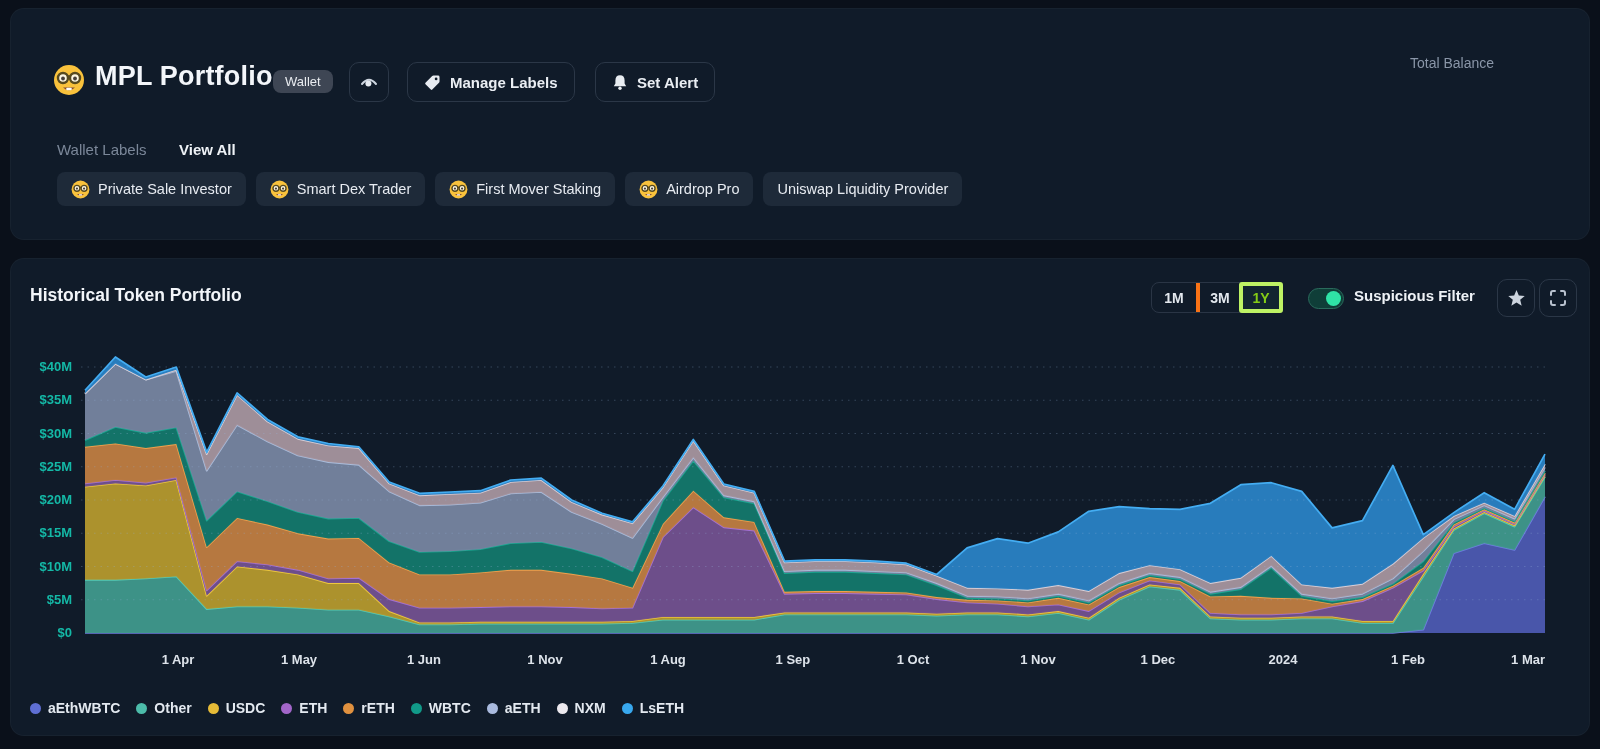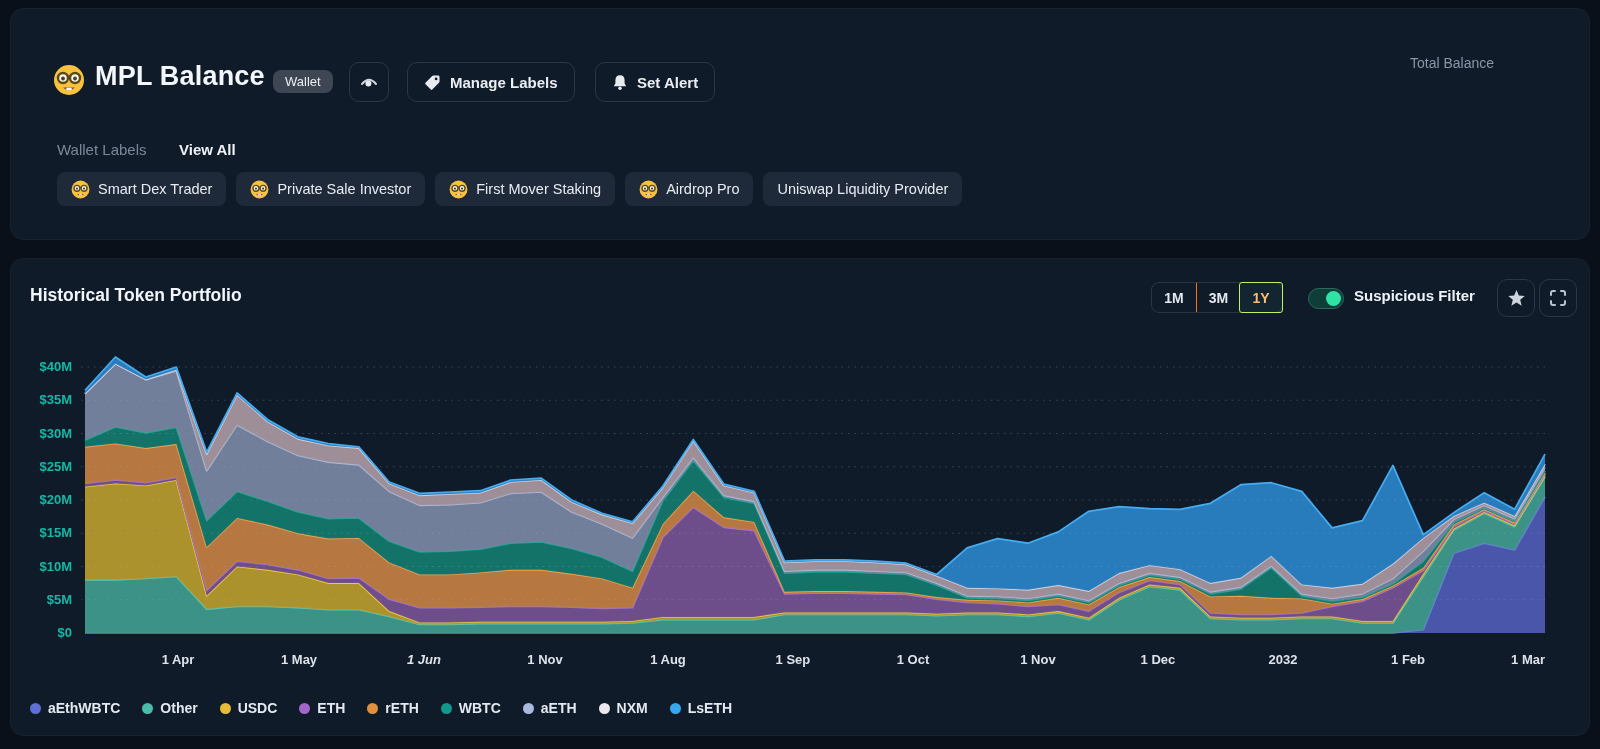--- a/index.html
+++ b/index.html
@@ -31,55 +31,55 @@
   .chips-row{position:absolute;left:46px;top:163px;display:flex;gap:10px;}
   .chip{display:flex;align-items:center;gap:8px;background:#1e2a39;border-radius:8px;
         height:34px;padding:0 14px;font-size:14.5px;color:#e7ebf1;white-space:nowrap;cursor:pointer;}
 
   
   .chart-title{position:absolute;left:30px;top:285px;font-size:17.5px;font-weight:700;color:#f2f5f9;}
   .seg-group{position:absolute;left:1151px;top:282px;display:flex;border:1px solid #2a3545;
         border-radius:8px;height:31px;box-sizing:border-box;align-items:stretch;}
   .seg{display:flex;align-items:center;justify-content:center;width:44px;font-size:14px;
        font-weight:700;color:#e3e8ee;cursor:pointer;box-sizing:border-box;}
-  .seg.mid{border-left:1px solid #f97316;}
-  .seg.active{border:1px solid #bef264;border-radius:3px;color:#fdba74;background:rgba(45,212,167,0.06);margin:-1px;}
+  .seg.mid{border-left:4px solid #f97316;}
+  .seg.active{border:4px solid #bef264;border-radius:3px;color:#84cc16;background:rgba(45,212,167,0.06);margin:-1px;}
   .toggle{position:absolute;left:1308px;top:288px;width:36px;height:21px;border-radius:11px;
         background:#0f3e38;border:1px solid #2a6b5c;box-sizing:border-box;cursor:pointer;}
   .knob{position:absolute;right:2px;top:2px;width:15px;height:15px;border-radius:50%;background:#2fe3a6;}
   .toggle-label{position:absolute;left:1354px;top:287px;font-size:15px;font-weight:600;color:#eef2f6;}
   .star-btn{left:1497px;top:279px;width:38px;height:38px;}
   .fs-btn{left:1539px;top:279px;width:38px;height:38px;}
 
   
   .ylab{position:absolute;width:60px;text-align:right;font-size:13px;font-weight:700;color:#14b8a6;}
   .xlab{position:absolute;transform:translateX(-50%);font-size:13px;font-weight:700;color:#dde3ea;}
 
-  .legend{position:absolute;left:30px;top:700px;display:flex;gap:22px;align-items:center;}
+  .legend{position:absolute;left:30px;top:700px;display:flex;gap:16px;align-items:center;}
   .leg-item{display:flex;align-items:center;gap:7px;font-size:14px;font-weight:600;color:#e3e9f0;cursor:pointer;}
   .leg-dot{width:11px;height:11px;border-radius:50%;}
   #chart-svg{position:absolute;left:0;top:0;}
 </style>
 </head>
 <body>
 
 <div class="page">
 
   <div class="card top-card">
     <svg class="emoji" viewBox="0 0 32 32">
       <circle cx="16" cy="16" r="15" fill="#f9c23c"></circle>
       <circle cx="10" cy="14" r="5" fill="#fdf6e3" stroke="#574a1f" stroke-width="2.4"></circle>
       <circle cx="22" cy="14" r="5" fill="#fdf6e3" stroke="#574a1f" stroke-width="2.4"></circle>
       <path d="M14.6 12.4 h2.8" stroke="#574a1f" stroke-width="2"></path>
       <circle cx="10" cy="14.5" r="1.9" fill="#46403a"></circle>
         <circle cx="22" cy="14.5" r="1.9" fill="#46403a"></circle>
       <path d="M10 23.5 q6 5.5 12 0 z" fill="#7d4533"></path>
       <rect x="13.2" y="23.8" width="5.6" height="2.4" rx="1" fill="#ffffff"></rect>
     </svg>
-    <div class="wallet-title">MPL Balance</div>
+    <div class="wallet-title">MPL Portfolio</div>
     <div class="wallet-badge">Wallet</div>
 
     <div class="icon-btn eye-btn">
       <svg width="22" height="22" viewBox="0 0 22 22">
         <path d="M4 13 Q11 4.5 18 13" stroke="#cdd5df" stroke-width="2" fill="none" stroke-linecap="round"></path>
         <circle cx="10.4" cy="12.6" r="3" fill="#e6ebf1"></circle>
       </svg>
     </div>
 
     <div class="txt-btn manage-btn">
@@ -107,34 +107,34 @@
           <svg width="19" height="19" viewBox="0 0 32 32">
             <circle cx="16" cy="16" r="15" fill="#f9c23c"></circle>
             <circle cx="10" cy="14" r="5" fill="#fdf6e3" stroke="#574a1f" stroke-width="2.4"></circle>
             <circle cx="22" cy="14" r="5" fill="#fdf6e3" stroke="#574a1f" stroke-width="2.4"></circle>
             <path d="M14.6 12.4 h2.8" stroke="#574a1f" stroke-width="2"></path>
             <circle cx="10" cy="14.5" r="1.9" fill="#46403a"></circle>
             <circle cx="22" cy="14.5" r="1.9" fill="#46403a"></circle>
             <path d="M10 23.5 q6 5.5 12 0 z" fill="#7d4533"></path>
             <rect x="13.2" y="23.8" width="5.6" height="2.4" rx="1" fill="#fff"></rect>
           </svg>
+          <span>Private Sale Investor</span>
+        </div>
+        <div class="chip">
+          <svg width="19" height="19" viewBox="0 0 32 32">
+            <circle cx="16" cy="16" r="15" fill="#f9c23c"></circle>
+            <circle cx="10" cy="14" r="5" fill="#fdf6e3" stroke="#574a1f" stroke-width="2.4"></circle>
+            <circle cx="22" cy="14" r="5" fill="#fdf6e3" stroke="#574a1f" stroke-width="2.4"></circle>
+            <path d="M14.6 12.4 h2.8" stroke="#574a1f" stroke-width="2"></path>
+            <circle cx="10" cy="14.5" r="1.9" fill="#46403a"></circle>
+            <circle cx="22" cy="14.5" r="1.9" fill="#46403a"></circle>
+            <path d="M10 23.5 q6 5.5 12 0 z" fill="#7d4533"></path>
+            <rect x="13.2" y="23.8" width="5.6" height="2.4" rx="1" fill="#fff"></rect>
+          </svg>
           <span>Smart Dex Trader</span>
-        </div>
-        <div class="chip">
-          <svg width="19" height="19" viewBox="0 0 32 32">
-            <circle cx="16" cy="16" r="15" fill="#f9c23c"></circle>
-            <circle cx="10" cy="14" r="5" fill="#fdf6e3" stroke="#574a1f" stroke-width="2.4"></circle>
-            <circle cx="22" cy="14" r="5" fill="#fdf6e3" stroke="#574a1f" stroke-width="2.4"></circle>
-            <path d="M14.6 12.4 h2.8" stroke="#574a1f" stroke-width="2"></path>
-            <circle cx="10" cy="14.5" r="1.9" fill="#46403a"></circle>
-            <circle cx="22" cy="14.5" r="1.9" fill="#46403a"></circle>
-            <path d="M10 23.5 q6 5.5 12 0 z" fill="#7d4533"></path>
-            <rect x="13.2" y="23.8" width="5.6" height="2.4" rx="1" fill="#fff"></rect>
-          </svg>
-          <span>Private Sale Investor</span>
         </div>
         <div class="chip">
           <svg width="19" height="19" viewBox="0 0 32 32">
             <circle cx="16" cy="16" r="15" fill="#f9c23c"></circle>
             <circle cx="10" cy="14" r="5" fill="#fdf6e3" stroke="#574a1f" stroke-width="2.4"></circle>
             <circle cx="22" cy="14" r="5" fill="#fdf6e3" stroke="#574a1f" stroke-width="2.4"></circle>
             <path d="M14.6 12.4 h2.8" stroke="#574a1f" stroke-width="2"></path>
             <circle cx="10" cy="14.5" r="1.9" fill="#46403a"></circle>
             <circle cx="22" cy="14.5" r="1.9" fill="#46403a"></circle>
             <path d="M10 23.5 q6 5.5 12 0 z" fill="#7d4533"></path>
@@ -226,28 +226,28 @@
       <div class="ylab" style="left: 12px; top: 525.25px;">$15M</div>
       <div class="ylab" style="left: 12px; top: 492px;">$20M</div>
       <div class="ylab" style="left: 12px; top: 458.75px;">$25M</div>
       <div class="ylab" style="left: 12px; top: 425.5px;">$30M</div>
       <div class="ylab" style="left: 12px; top: 392.25px;">$35M</div>
       <div class="ylab" style="left: 12px; top: 359px;">$40M</div>
     </div>
   <div id="xlabels">
       <div class="xlab" style="left: 178.002px; top: 652px;">1 Apr</div>
       <div class="xlab" style="left: 299.036px; top: 652px;">1 May</div>
-      <div class="xlab" style="left: 424.012px; top: 652px; font-style: italic;">1 Jun</div>
+      <div class="xlab" style="left: 424.012px; top: 652px;">1 Jun</div>
       <div class="xlab" style="left: 545.046px; top: 652px;">1 Nov</div>
       <div class="xlab" style="left: 667.978px; top: 652px;">1 Aug</div>
       <div class="xlab" style="left: 792.954px; top: 652px;">1 Sep</div>
       <div class="xlab" style="left: 912.966px; top: 652px;">1 Oct</div>
       <div class="xlab" style="left: 1037.94px; top: 652px;">1 Nov</div>
       <div class="xlab" style="left: 1157.95px; top: 652px;">1 Dec</div>
-      <div class="xlab" style="left: 1282.93px; top: 652px;">2032</div>
+      <div class="xlab" style="left: 1282.93px; top: 652px;">2024</div>
       <div class="xlab" style="left: 1408.05px; top: 652px;">1 Feb</div>
       <div class="xlab" style="left: 1528.06px; top: 652px;">1 Mar</div>
     </div>
   <div class="legend" id="legend">
       <div class="leg-item">
         <span class="leg-dot" style="background:#5f6fd3"></span>
         <span>aEthWBTC</span>
       </div>
       <div class="leg-item">
         <span class="leg-dot" style="background:#4cbcaa"></span>

